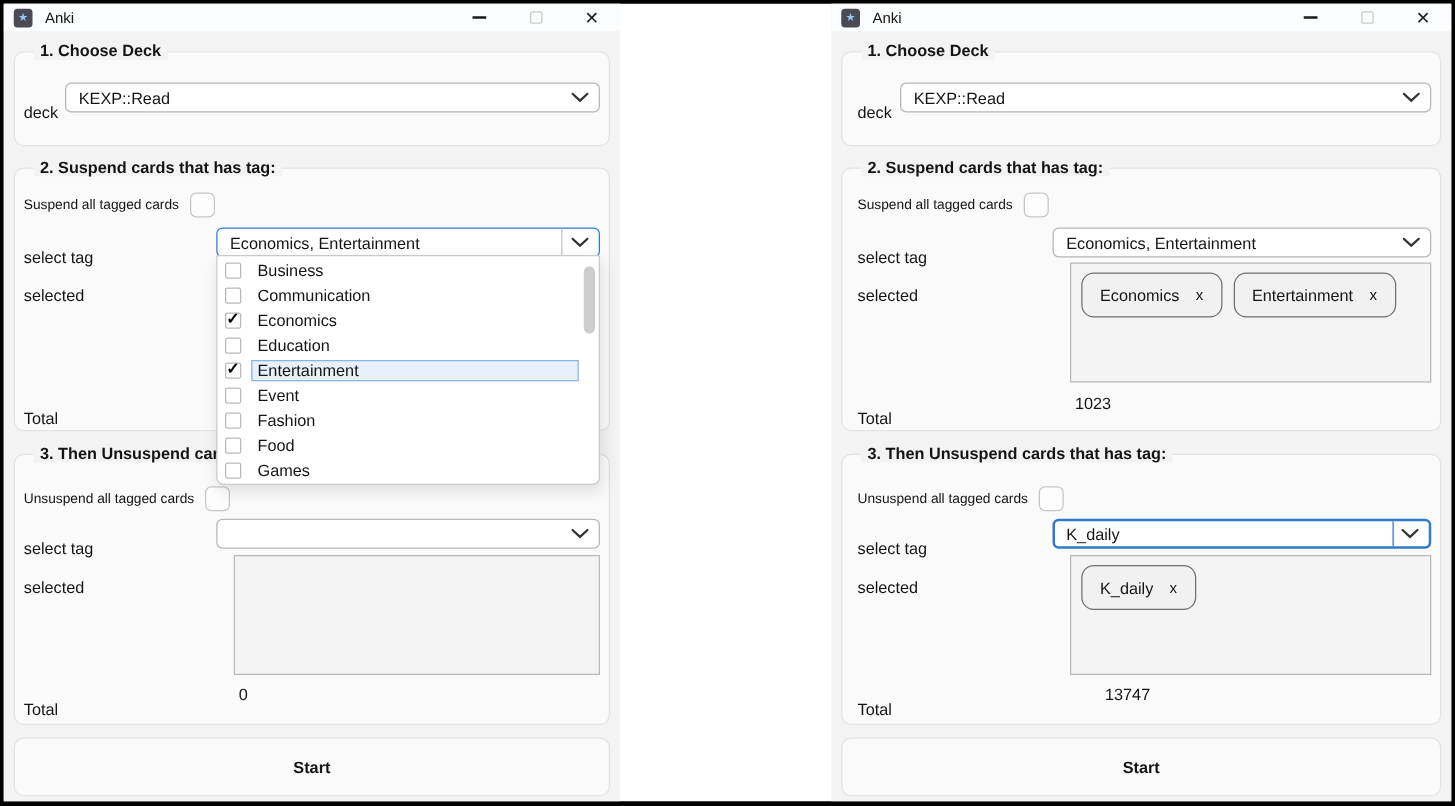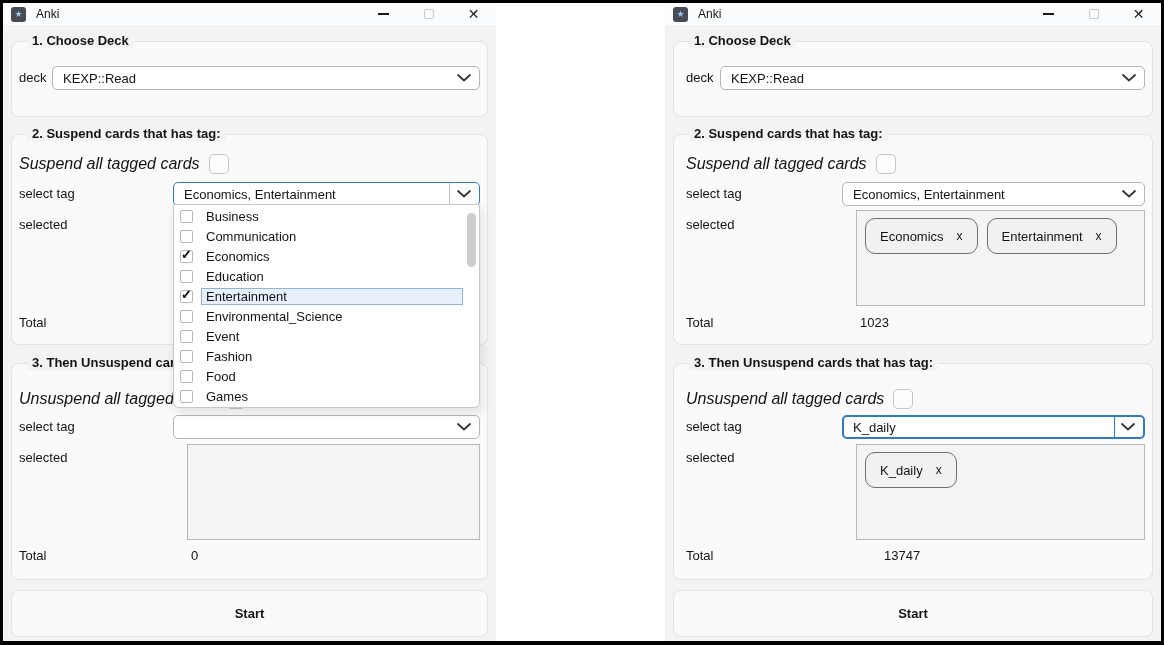--- a/index.html
+++ b/index.html
@@ -26,23 +26,23 @@
   .tb-title{margin-left:10px;font-size:12px;}
   .tb-btns{margin-left:auto;display:flex;height:100%;}
   .tb-btn{width:45px;display:flex;align-items:center;justify-content:center;cursor:pointer;}
   .min-glyph{display:block;width:11px;height:2px;background:#1a1a1a;}
   .max-glyph{display:block;width:10px;height:10px;border:1.3px solid #c9c9c9;border-radius:2px;}
   .close-glyph{font-size:14px;line-height:1;color:#1a1a1a;}
 
   
   .groupbox{position:absolute;left:8px;right:8px;background:var(--group-bg);border:1px solid var(--group-bd);border-radius:8px;}
   .gheader{position:absolute;left:24px;font-size:13px;font-weight:bold;background:var(--body-bg);padding:0 5px;line-height:15px;white-space:nowrap;z-index:2;}
-  .lbl{position:absolute;font-size:13px;line-height:16px;white-space:nowrap;}
+  .lbl{position:absolute;font-size:13px;line-height:16px;white-space:nowrap;margin-top:12px;}
   .chkrow{position:absolute;display:flex;align-items:center;gap:9px;}
-  .chkrow .lbl-inline{font-size:16px;white-space:nowrap;font-style:italic;}
+  .chkrow .lbl-inline{font-size:11px;white-space:nowrap;}
   .cbx{width:20px;height:20px;border:1.5px solid #c6c6c6;border-radius:5px;background:#fdfdfd;flex:none;}
 
   .combo{position:absolute;height:24px;background:#fff;border:1px solid var(--combo-bd);border-radius:5px;display:flex;align-items:center;padding:0 28px 0 10px;font-size:13px;}
   .combo .combo-text{white-space:nowrap;overflow:hidden;}
   .combo .chev{position:absolute;right:8px;top:50%;margin-top:-4px;}
   .combo.focused1{border:1px solid var(--accent);}
   .combo.focused1::before{content:"";position:absolute;right:29px;top:0;bottom:0;width:1px;background:#c4c4c4;}
   .combo.focused2{border:2px solid var(--accent);padding-left:9px;}
   .combo.focused2::before{content:"";position:absolute;right:28px;top:0;bottom:0;width:1px;background:var(--accent);}
 
@@ -158,24 +158,20 @@
         <span class="dd-label">Education</span>
       </div>
       <div class="dd-item hl">
         <span class="dd-check">
               <span class="glyph">✓</span>
             </span>
         <span class="dd-label">Entertainment</span>
       </div>
       <div class="dd-item">
         <span class="dd-check"></span>
-        <span class="dd-label">Environmental_Science</span>
-      </div>
-      <div class="dd-item">
-        <span class="dd-check"></span>
         <span class="dd-label">Event</span>
       </div>
       <div class="dd-item">
         <span class="dd-check"></span>
         <span class="dd-label">Fashion</span>
       </div>
       <div class="dd-item">
         <span class="dd-check"></span>
         <span class="dd-label">Food</span>
       </div>

